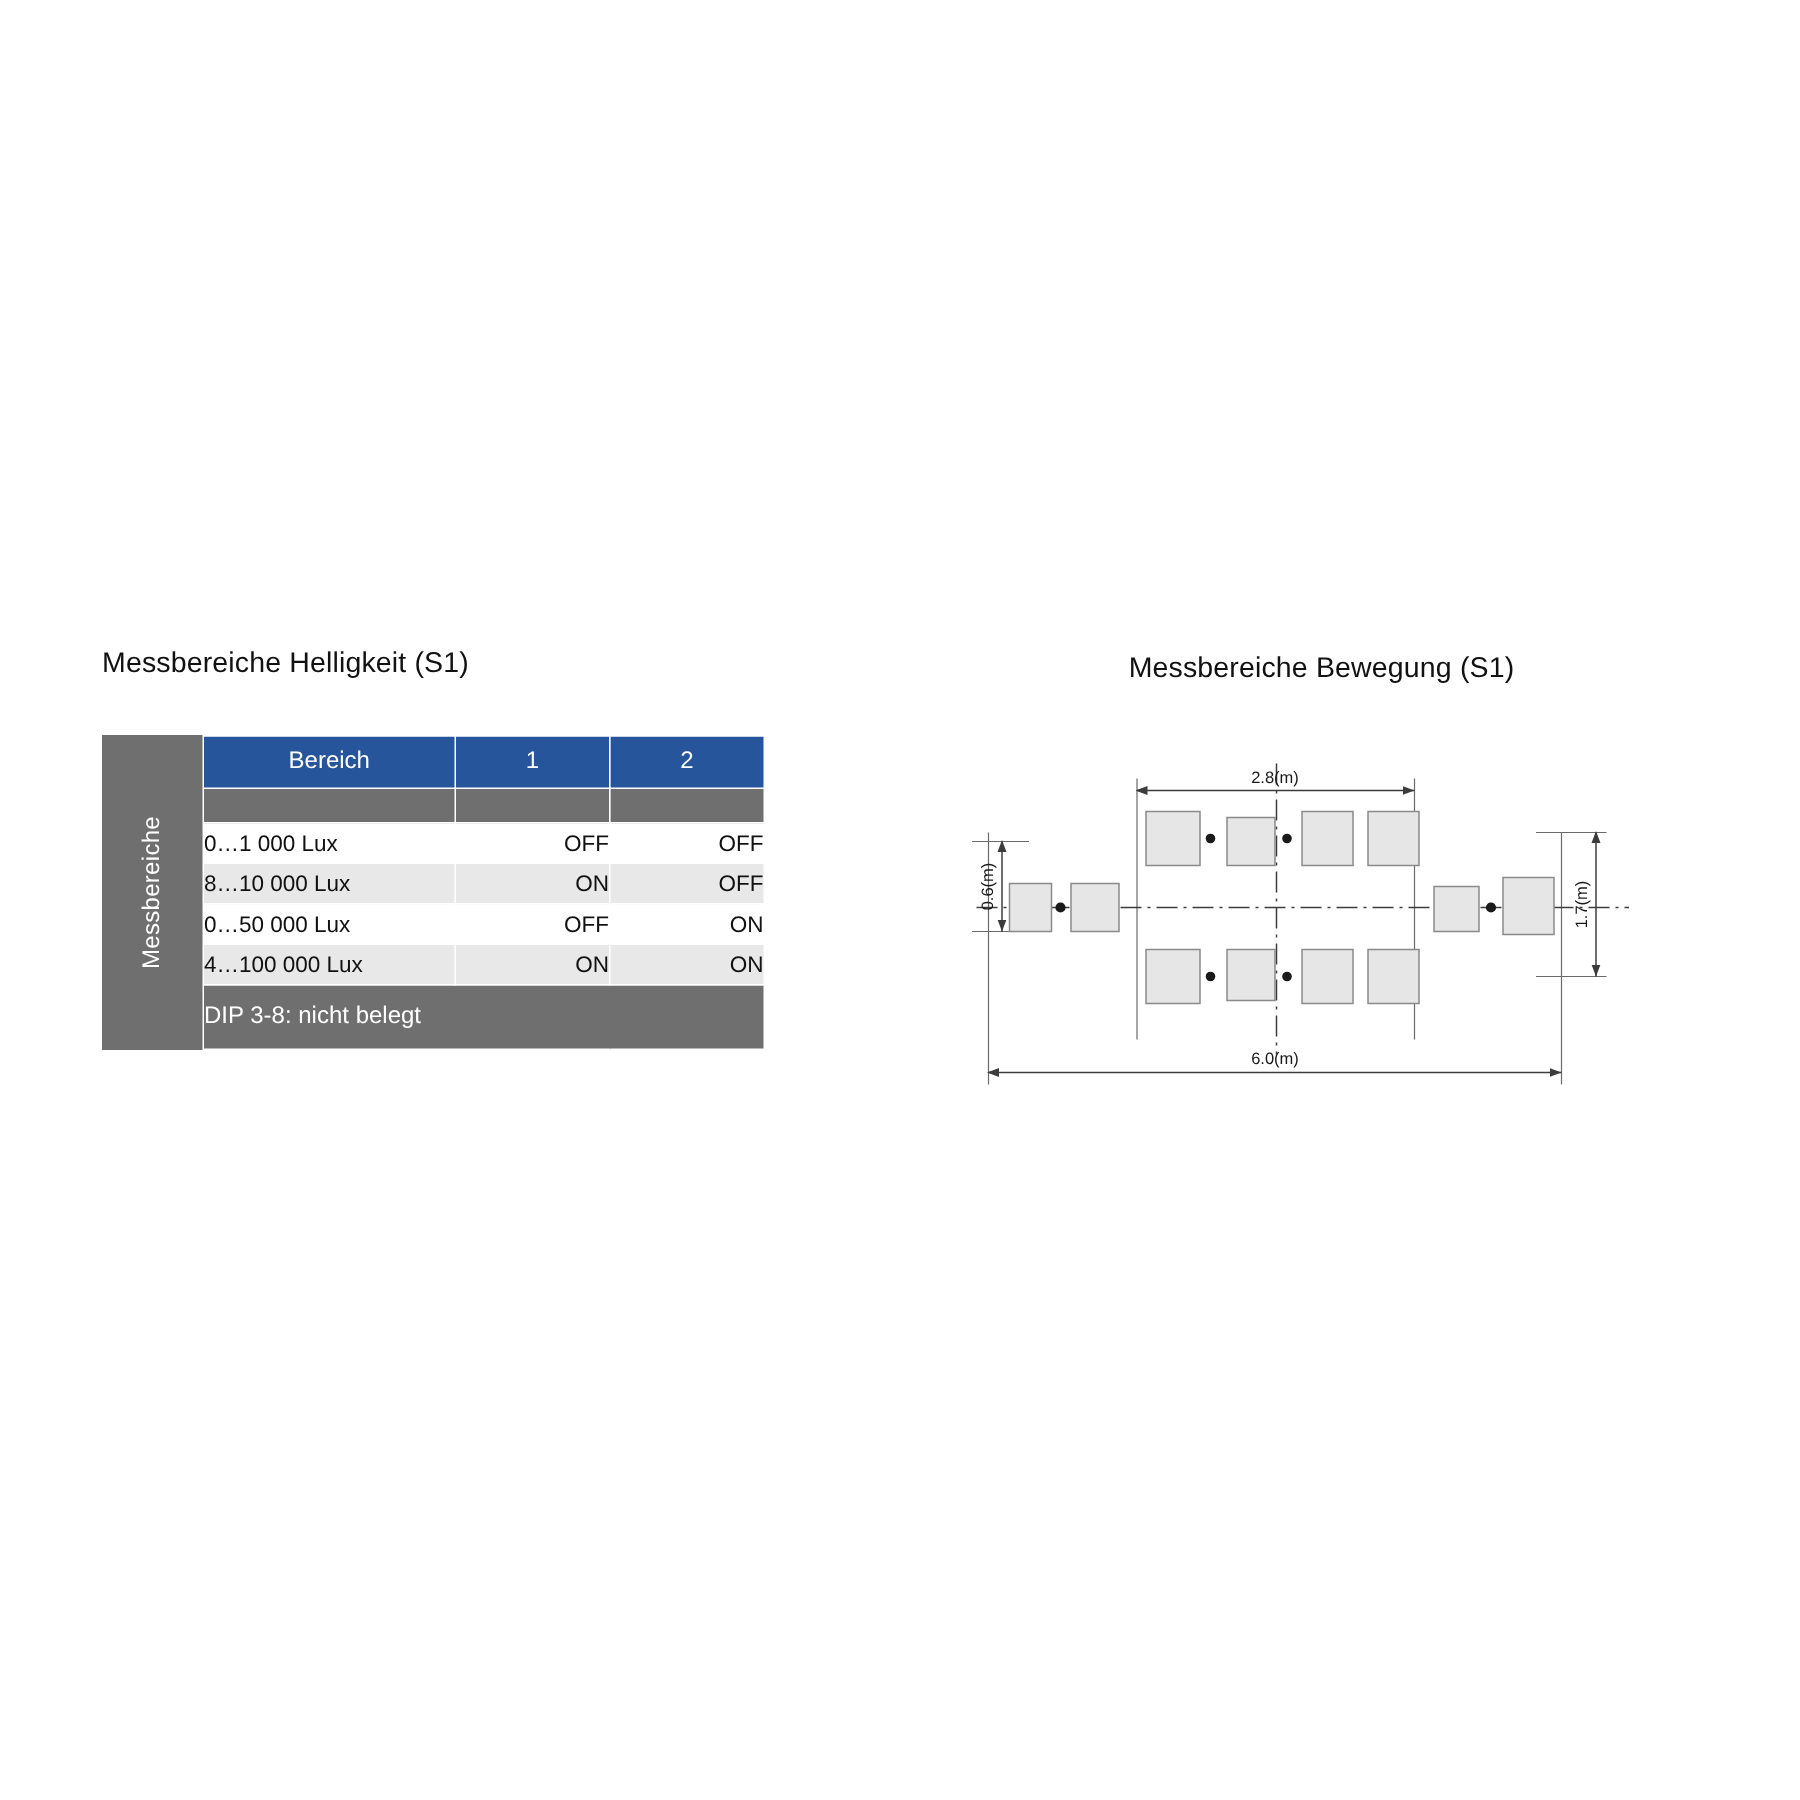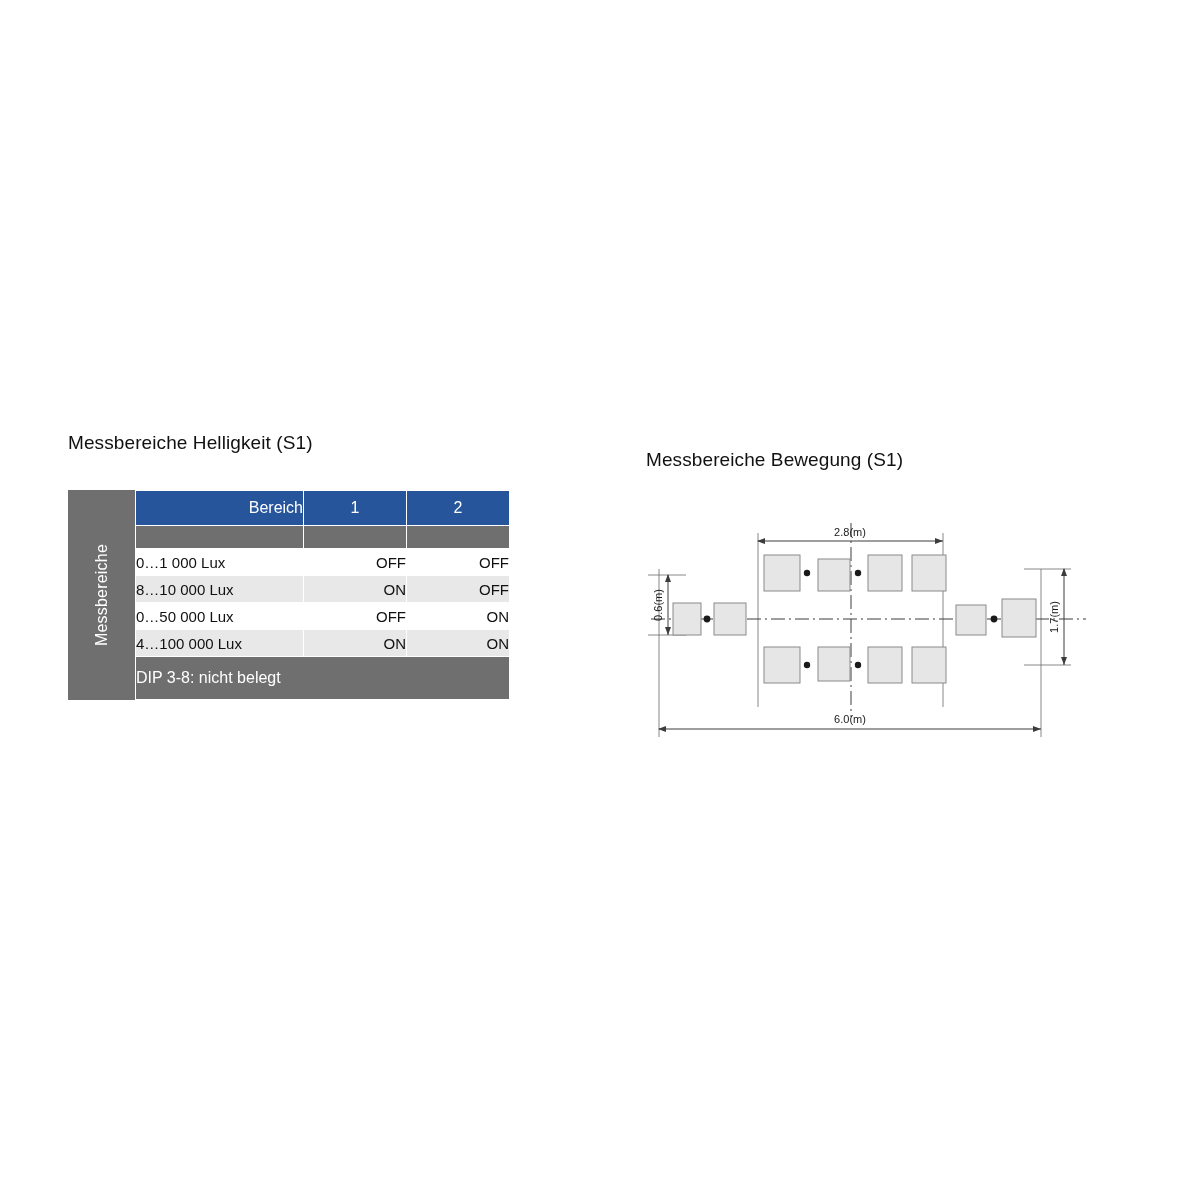--- a/index.html
+++ b/index.html
@@ -66,21 +66,21 @@
     font-size: 15px;
     font-weight: normal;
     border: 1px solid #ffffff;
   }
   table.dip thead th {
     background: #27559b;
     color: #ffffff;
     height: 34px;
     font-size: 16px;
   }
-  th.hdr-range { text-align: right; padding-left: 12px; }
+  th.hdr-range { text-align: center; padding-left: 12px; }
   th.hdr-num { text-align: center; }
 
   tr.spacer td {
     background: #6f6f6f;
     height: 22px;
   }
 
   td.range {
     background: #ffffff;
     text-align: left;
@@ -102,22 +102,23 @@
     color: #ffffff;
     text-align: left;
     height: 42px;
     font-size: 16px;
   }
 
   
   .right-block {
     position: absolute;
     left: 646px;
-    top: 449px;
+    top: 435px;
     width: 470px;
+    text-align: center;
   }
   .drawing {
     position: relative;
     margin-top: 24px;
   }
   svg { display: block; }
 </style>
 </head>
 <body>
 

